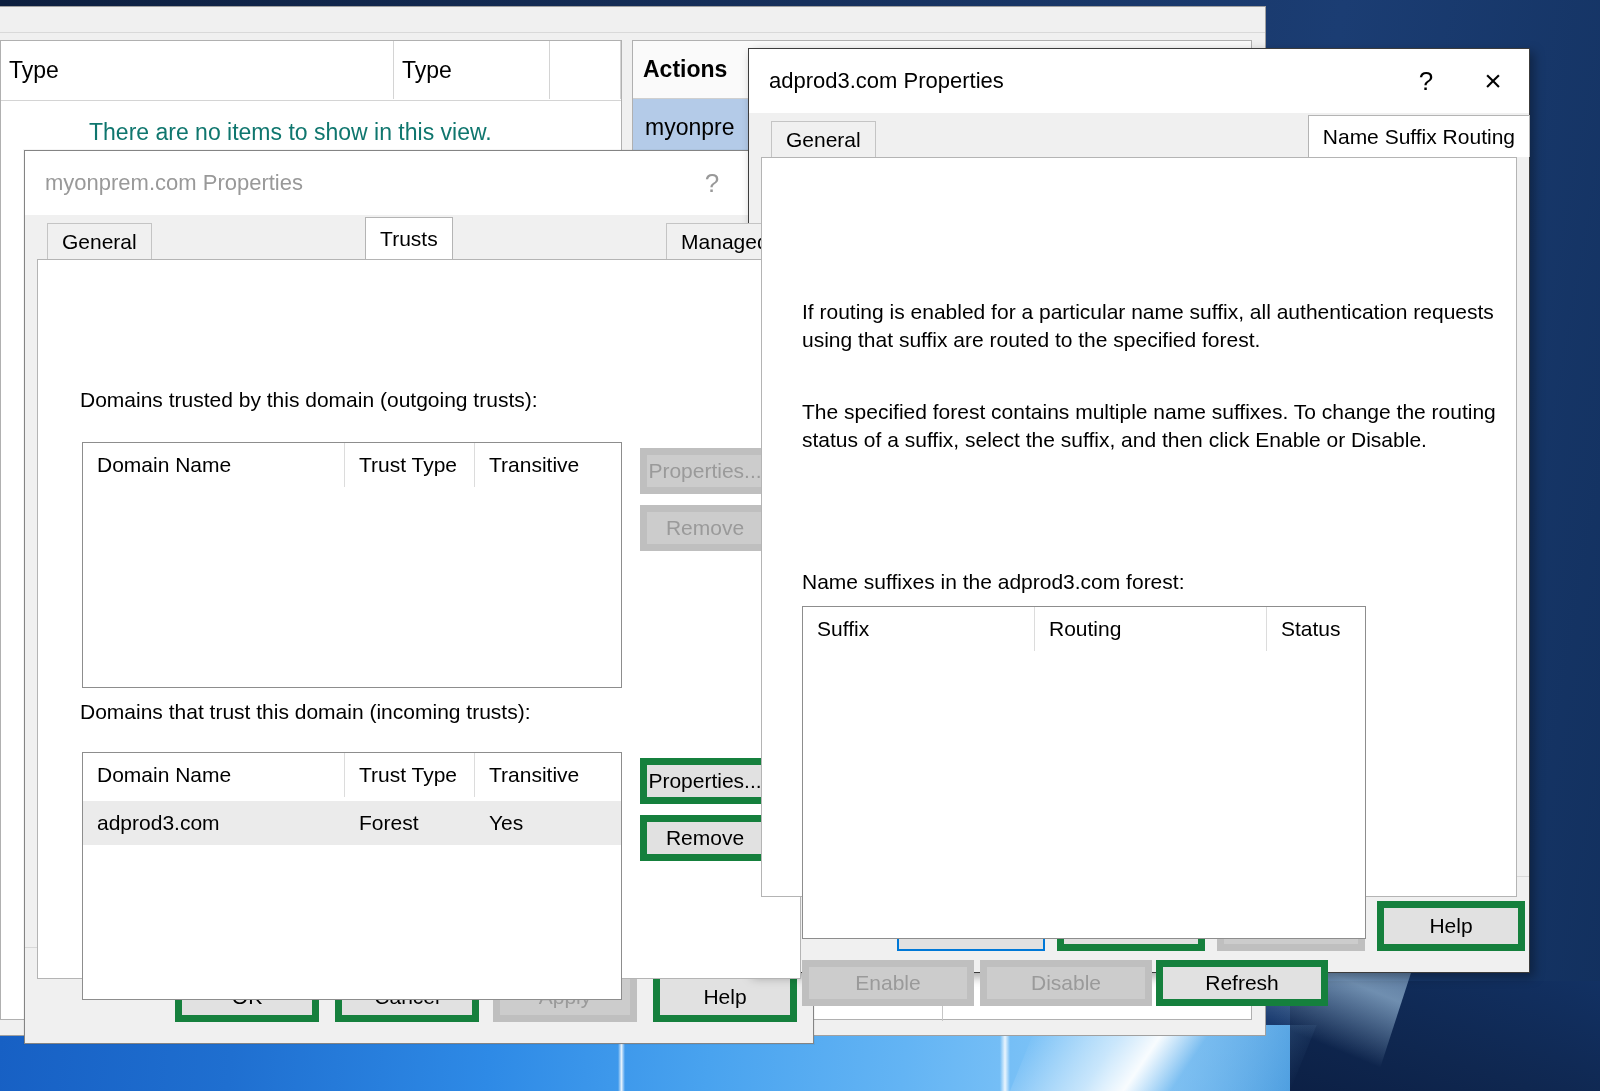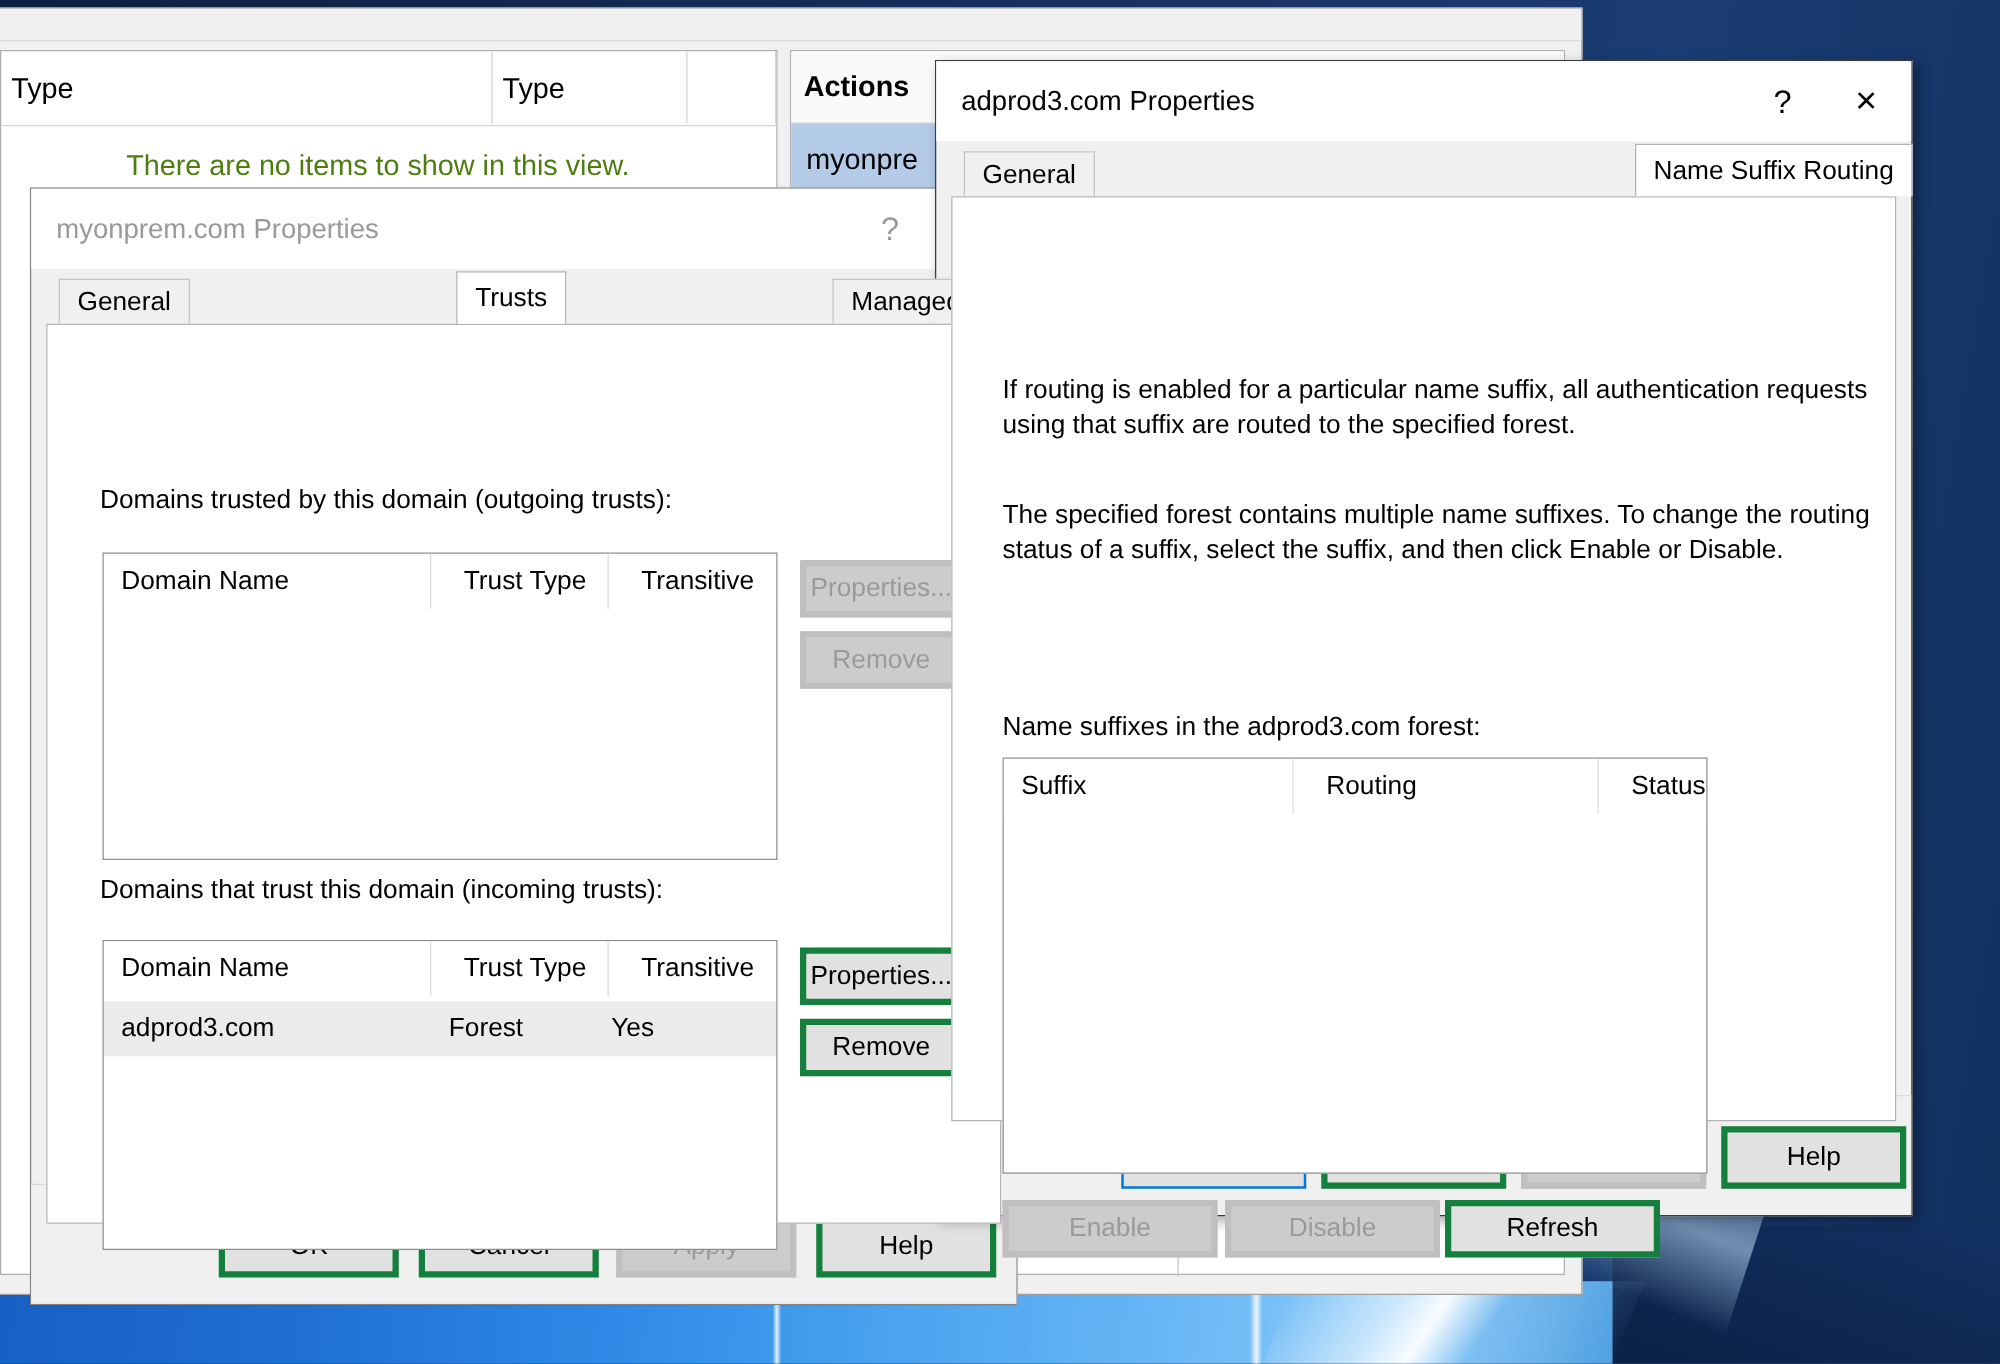--- a/index.html
+++ b/index.html
@@ -114,21 +114,20 @@
   .listbox {
     background: #fff;
     border: 1px solid #8d8d8d;
     position: relative;
     overflow: hidden;
   }
   .lb-head {
     display: flex;
     height: 48px;
     background: #fff;
-    gap: 12px;
   }
   .lb-head .col {
     font-size: 21px; color: #000;
     display: flex; align-items: center;
     padding-left: 14px;
     border-right: 1px solid #dcdcdc;
     height: 44px;
   }
   .lb-head .col:last-child { border-right: none; }
   .lb-row {
@@ -140,21 +139,21 @@
   .lb-row .cell {
     font-size: 21px; color: #000;
     padding-left: 14px;
     height: 44px;
     display: flex; align-items: center;
   }
 
   
   .btn {
     background: #e1e1e1;
-    border: 5px solid #15803d;
+    border: 7px solid #15803d;
     font-size: 21px;
     color: #000;
     display: flex; align-items: center; justify-content: center;
     font-family: "Liberation Sans", sans-serif;
     white-space: nowrap;
     overflow: hidden;
   }
   .btn.disabled {
     background: #cccccc;
     border-color: #bfbfbf;
@@ -182,22 +181,22 @@
     background: #fff; border: 1px solid #b0b0b0;
   }
   #mmc-list .hdr {
     display: flex; height: 60px; border-bottom: 1px solid #d4d4d4;
   }
   #mmc-list .hdr .col {
     font-size: 23px; display: flex; align-items: center; padding-left: 8px;
     border-right: 1px solid #d4d4d4; height: 58px;
   }
   #mmc-empty {
-    position: absolute; left: 100px; top: 78px;
-    font-size: 23px; color: #4d7c0f;
+    position: absolute; left: 88px; top: 78px;
+    font-size: 23px; color: #0f766e;
   }
   #mmc-actions {
     position: absolute; left: 645px; top: 33px;
     width: 620px; height: 980px;
     background: #fff; border: 1px solid #b0b0b0;
   }
   #mmc-actions .ahdr {
     height: 58px; display: flex; align-items: center;
     padding-left: 10px; font-size: 23px; font-weight: bold;
     border-bottom: 1px solid #cfcfcf;

